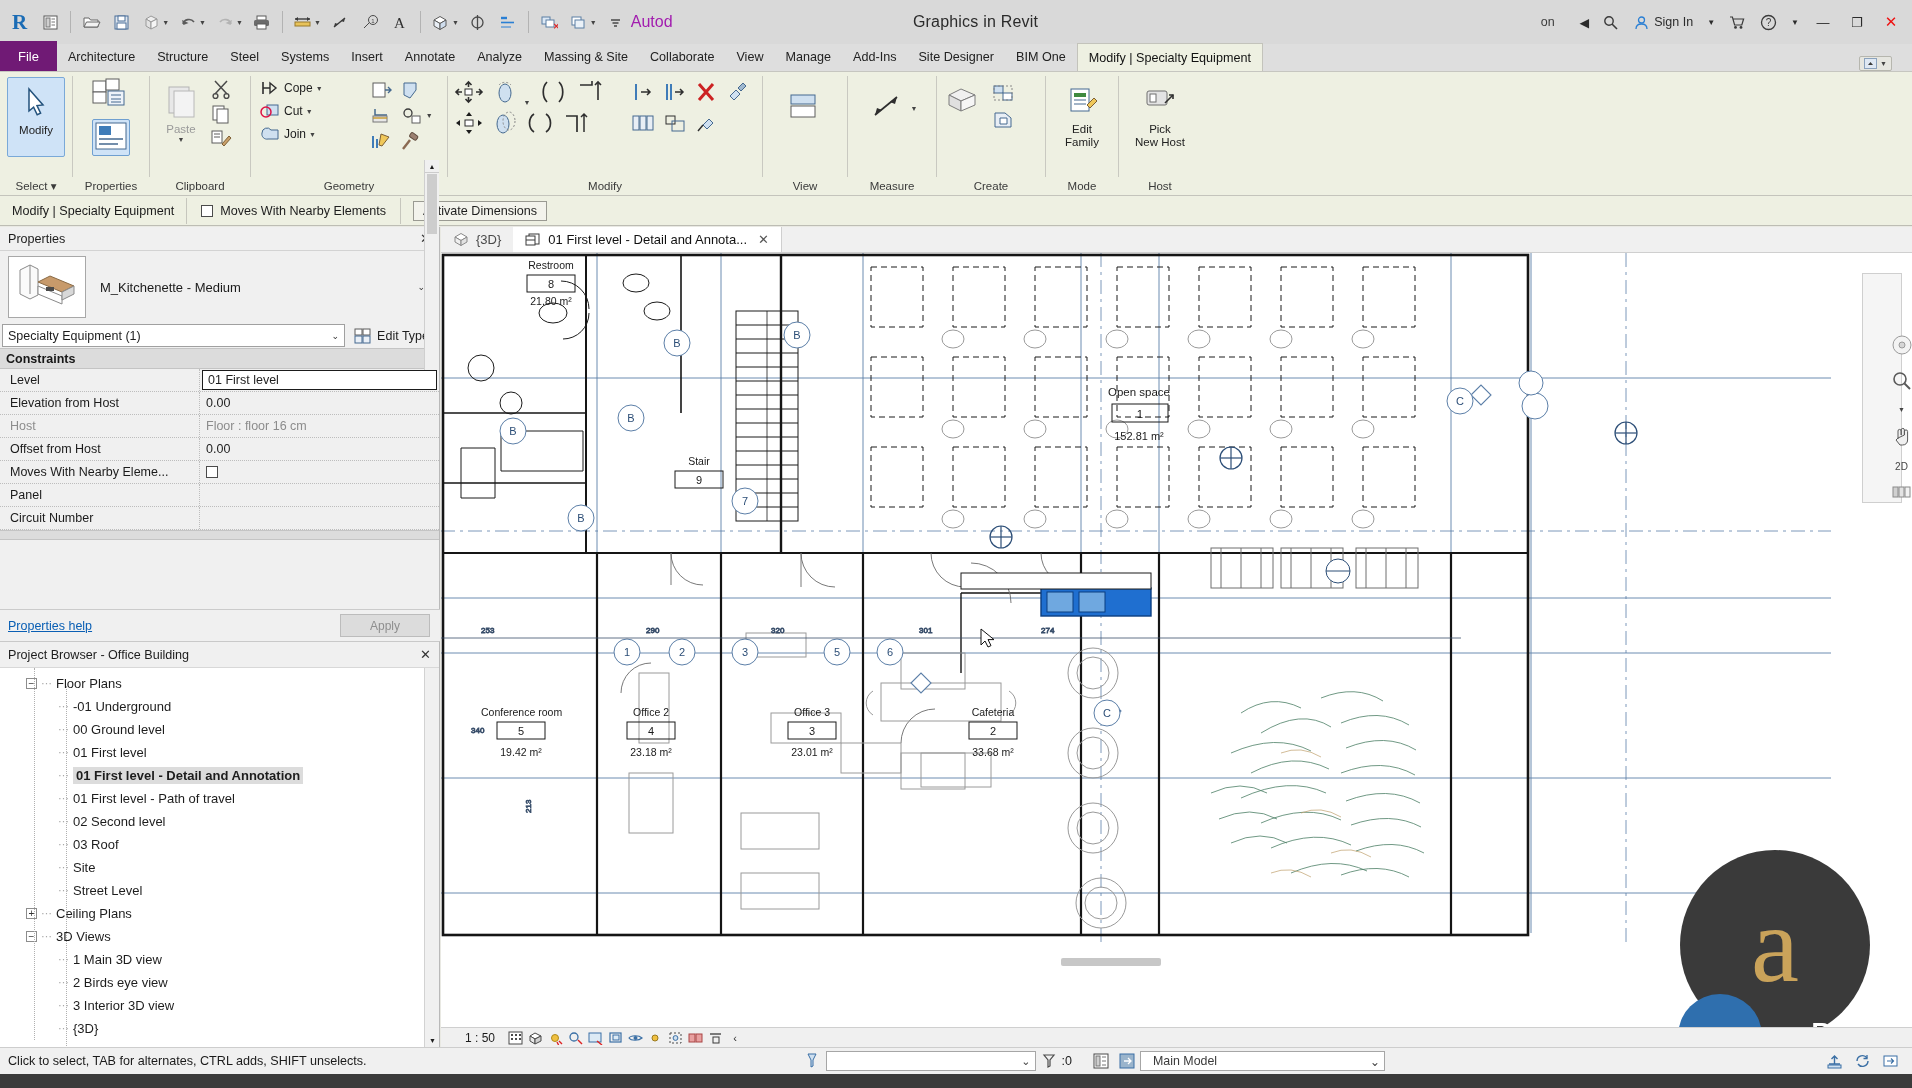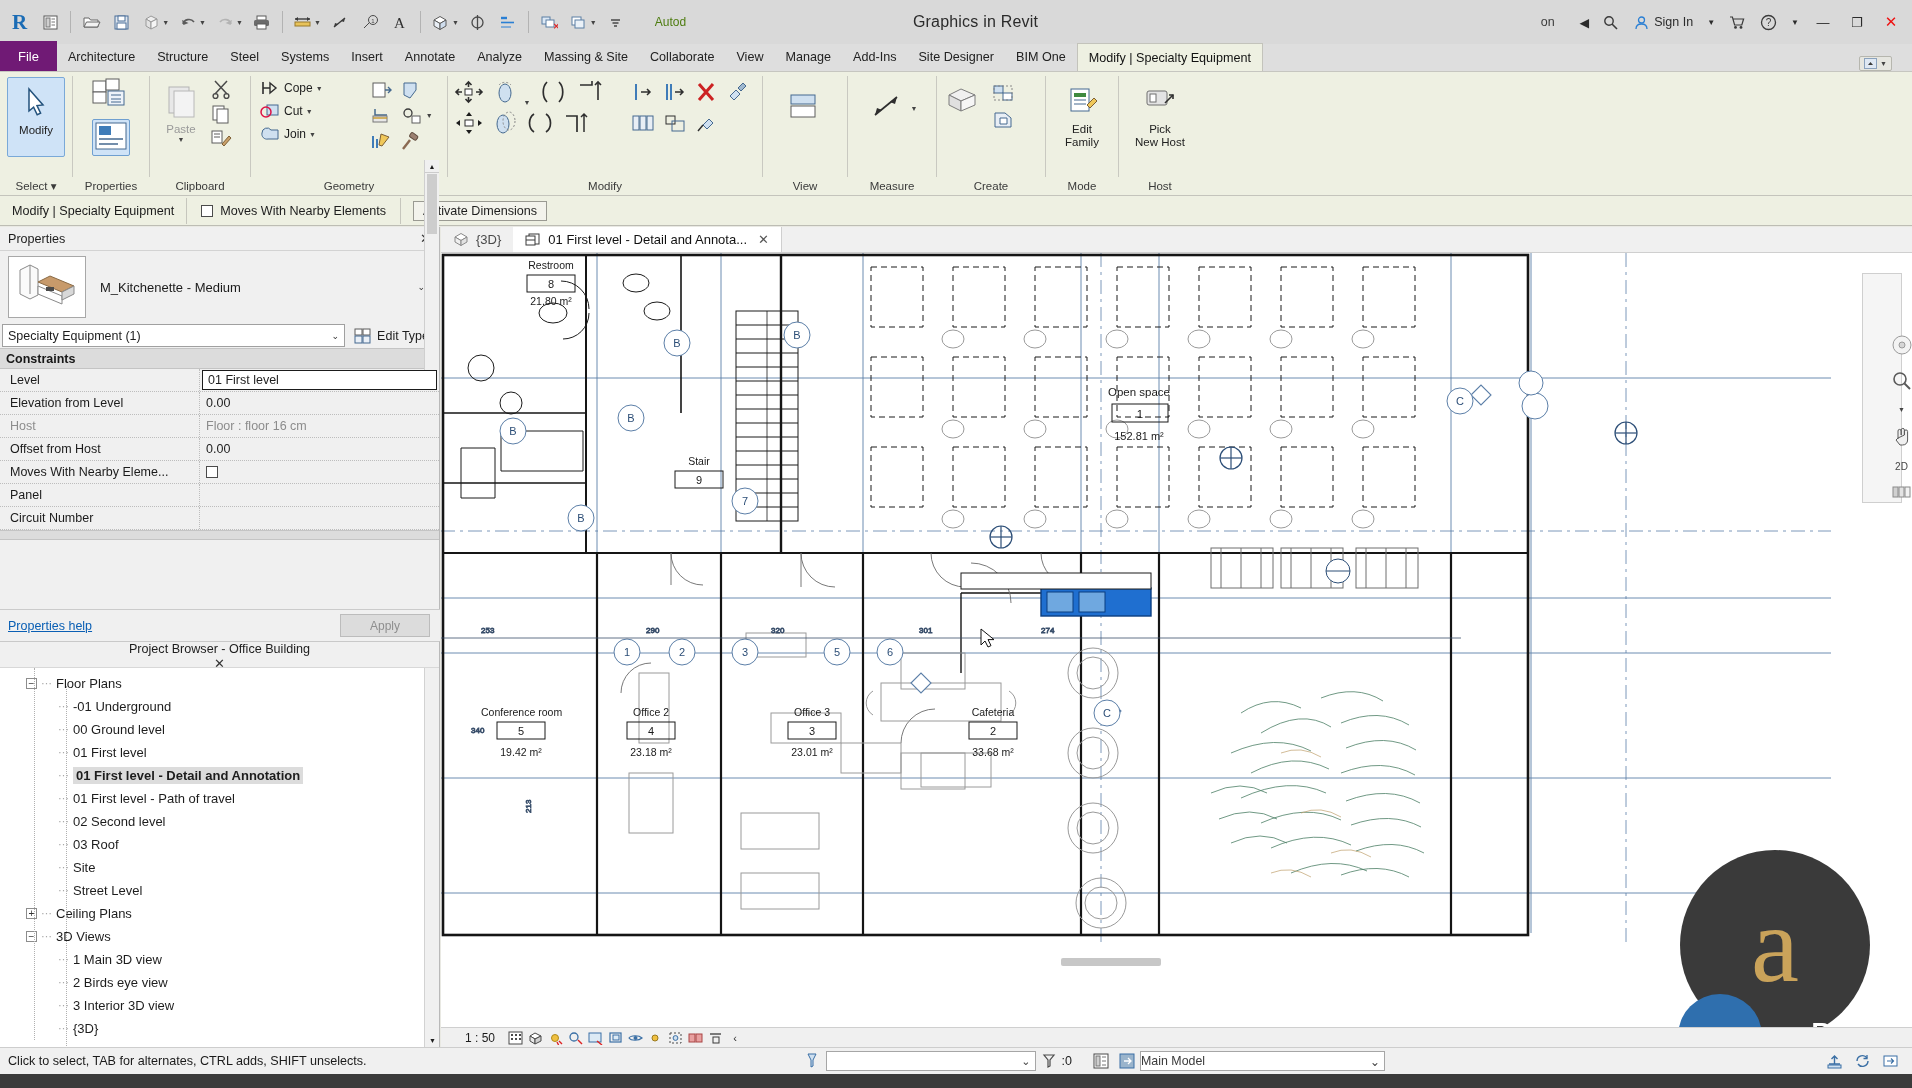--- a/index.html
+++ b/index.html
@@ -23,21 +23,21 @@
     font-size:21px; font-weight:bold; color:#1b6cb5;
     font-family:"Liberation Serif", serif; padding:0 8px 0 6px;
   }
   .qat-btn {
     width:30px; height:34px; display:flex; align-items:center; justify-content:center;
     position:relative;
   }
   .qat-btn svg { display:block; }
   .qat-arrow { font-size:7px; color:#444; margin-left:-4px; padding-right:4px; }
   .qat-sep { width:1px; height:22px; background:#b3b3b3; margin:0 5px; }
-  .tb-autodesk { font-size:12px; color:#4d7c0f; margin-left:24px; }
+  .tb-autodesk { font-size:16px; color:#a21caf; }
   .tb-title {
     position:absolute; left:0; right:0; text-align:center;
     font-size:16px; color:#2b2b2b; letter-spacing:.2px;margin-left:39px;
   }
   .tb-right {
     position:absolute; right:0; top:0; height:44px;
     display:flex; align-items:center; padding-right:4px;
   }
   .tb-on { font-size:12.5px; color:#3c3c3c; margin-right:18px; }
   .tb-item { display:flex; align-items:center; gap:5px; padding:0 7px; height:30px; font-size:12.5px; color:#2b2b2b; }
@@ -170,21 +170,21 @@
     display:flex; align-items:center; justify-content:center; font-size:12px; color:#8e8e8e;
   }
 
   
   .browser {
     position:absolute; left:0; top:641px; width:440px; height:406px;
     background:#fff; border-right:1px solid #b9b9b9; border-top:1px solid #c9c9c9;
   }
   .brow-head {
     height:26px; display:flex; align-items:center; justify-content:space-between;
-    padding:0 8px; font-size:12.6px; background:#f0f0f0; border-bottom:1px solid #d8d8d8;flex-direction:column;
+    padding:0 8px; font-size:12.6px; background:#f0f0f0; border-bottom:1px solid #d8d8d8;
   }
   .tree { padding:4px 0 0 0; position:relative; }
   .tnode { display:flex; align-items:center; height:23px; font-size:13px; white-space:nowrap; }
   .tnode .gap { display:inline-block; }
   .expander {
     width:11px; height:11px; border:1px solid #8d8d8d; background:#fff;
     display:inline-flex; align-items:center; justify-content:center;
     font-size:10px; line-height:9px; color:#333; margin-right:4px;
   }
   .dashes { color:#a9a9a9; letter-spacing:1px; font-size:11px; margin-right:3px; }
@@ -225,21 +225,21 @@
     position:absolute; left:0; bottom:14px; width:1912px; height:27px;
     background:#f0f0f0; border-top:1px solid #cdcdcd;
     display:flex; align-items:center;
   }
   .st-msg { font-size:12.6px; color:#1b1b1b; padding-left:8px; }
   .st-combo {
     width:210px; height:20px; background:#fff; border:1px solid #a6a6a6;
     display:flex; align-items:center; justify-content:flex-end; padding-right:4px;
     font-size:11px; color:#444;
   }
-  .st-combo.wide { width:245px; justify-content:space-between; padding-left:0; color:#3a3a3a; font-size:12.4px; }
+  .st-combo.wide { width:245px; justify-content:space-between; padding-left:12px; color:#3a3a3a; font-size:12.4px; }
   .taskbar { position:absolute; left:0; bottom:0; width:1912px; height:14px; background:#3b3b3b; }
   .wm-a {
     position:absolute; right:42px; bottom:48px; width:190px; height:190px;
     border-radius:50%; background:#3a3a3a;
     display:flex; align-items:center; justify-content:center;
   }
   .wm-a span { font-family:"Liberation Serif", serif; font-size:108px; color:#caa35a; line-height:1; }
   .wm-b {
     position:absolute; right:150px; bottom:10px; width:84px; height:84px;
     border-radius:50%; background:#2f6fae;
@@ -883,21 +883,21 @@
 
       <div class="grp-row">
         <span>Constraints</span>
         <span style="font-size:9px;">⌃</span>
       </div>
       <div class="p-row">
         <div class="p-key">Level</div>
         <div class="p-val boxed">01 First level</div>
       </div>
       <div class="p-row">
-        <div class="p-key">Elevation from Level</div>
+        <div class="p-key">Elevation from Host</div>
         <div class="p-val">0.00</div>
       </div>
       <div class="p-row">
         <div class="p-key dim">Host</div>
         <div class="p-val dim">Floor : floor 16 cm</div>
       </div>
       <div class="p-row">
         <div class="p-key">Offset from Host</div>
         <div class="p-val">0.00</div>
       </div>

